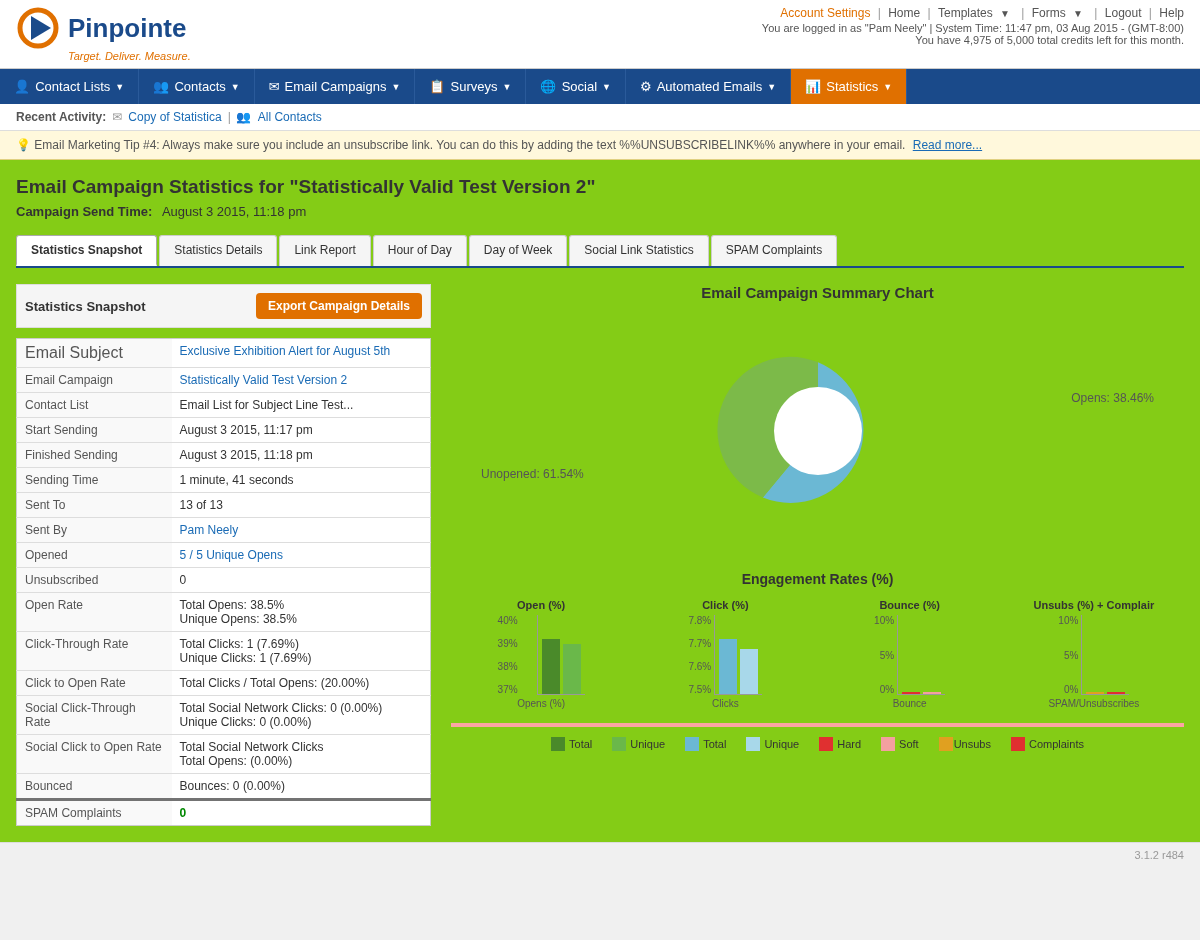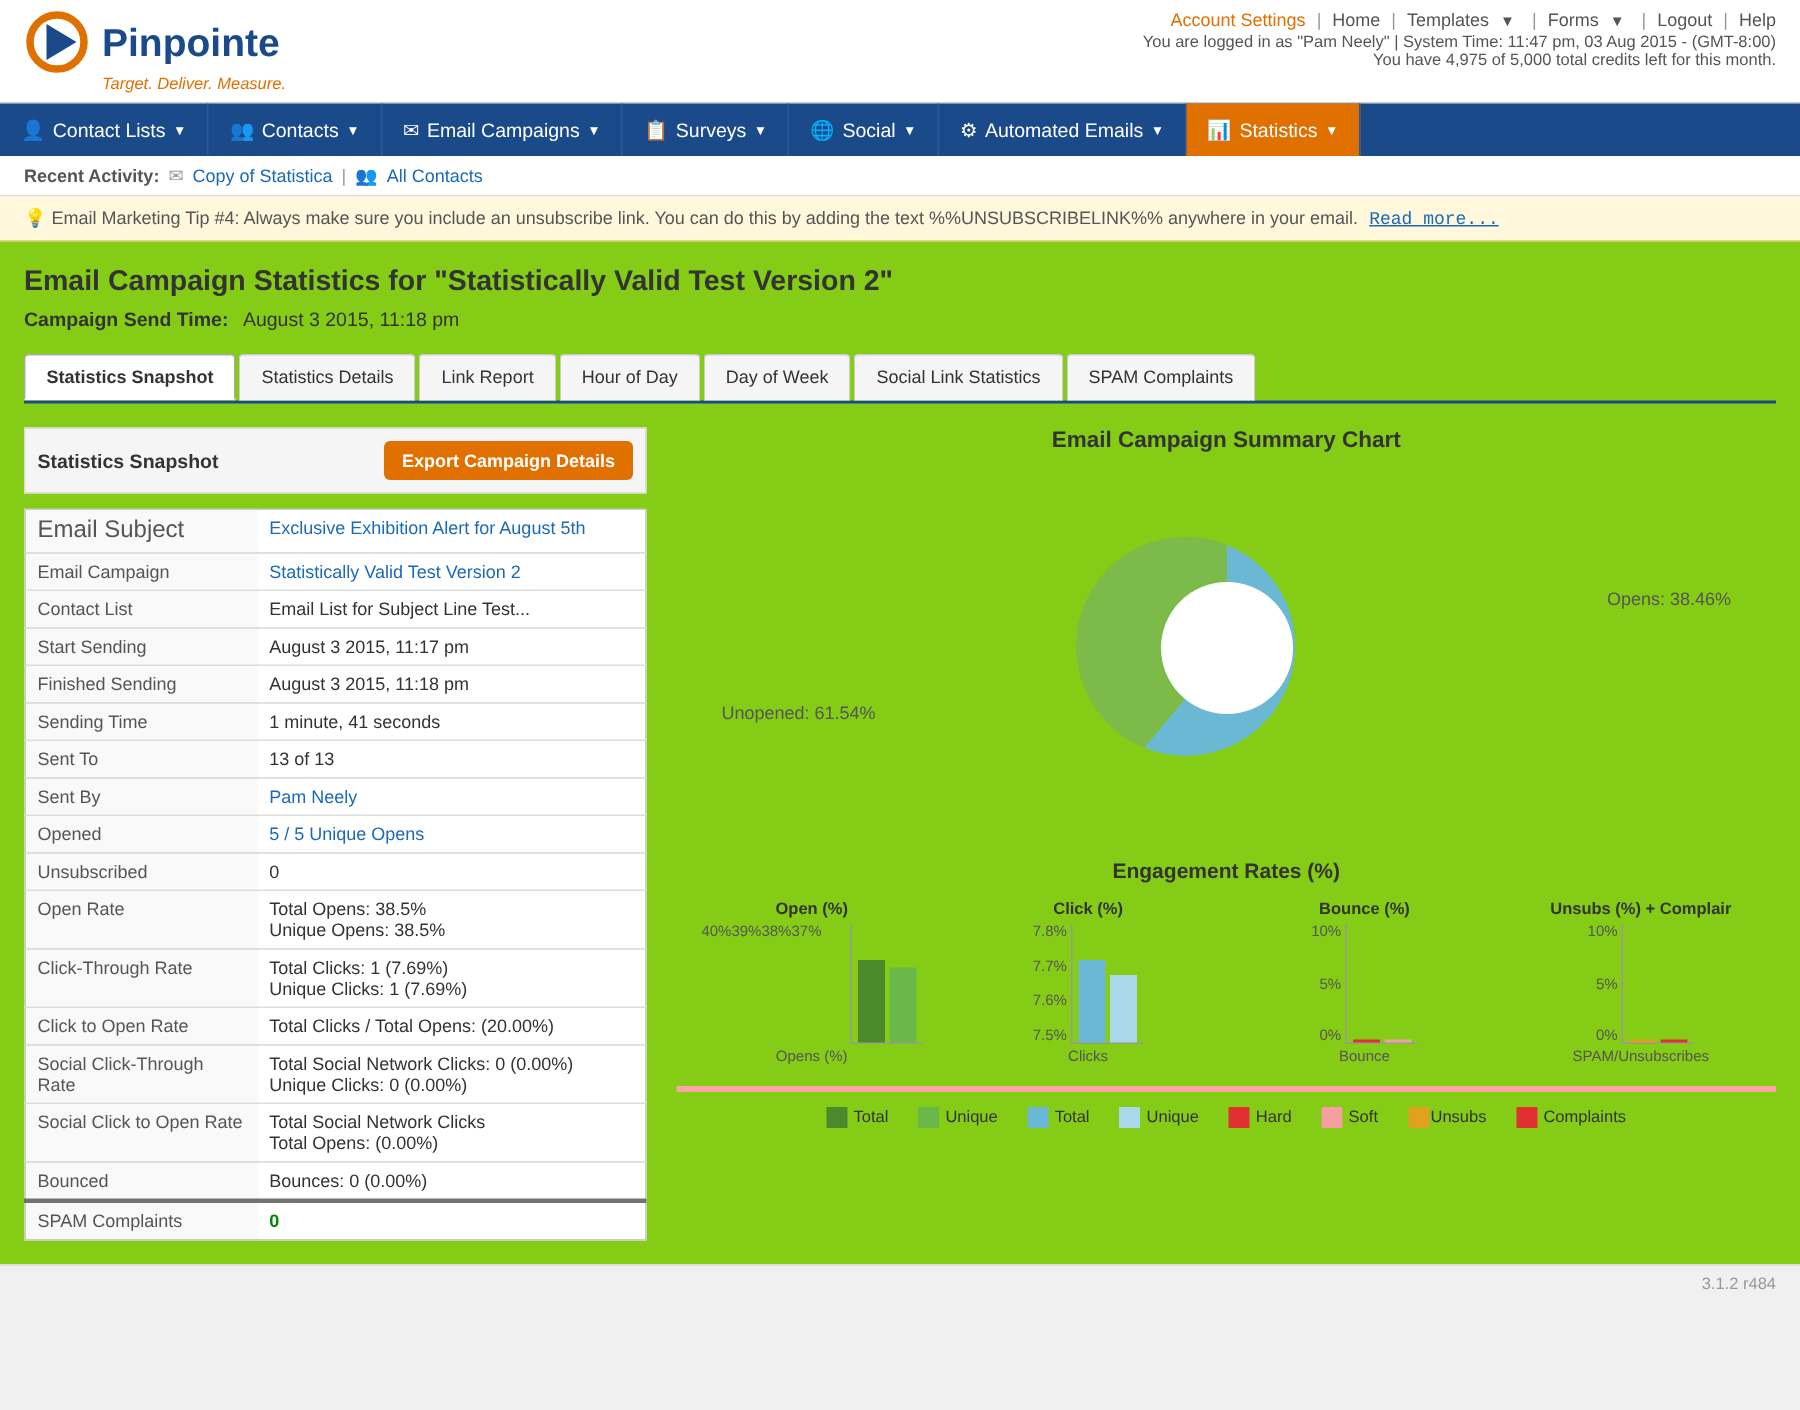--- a/index.html
+++ b/index.html
@@ -22,21 +22,21 @@
     .nav-item { display: flex; align-items: center; gap: 5px; padding: 10px 14px; color: #fff; cursor: pointer; font-size: 13px; white-space: nowrap; border-right: 1px solid #2a5a9a; }
     .nav-item.active { background: #e07000; }
 
     
     #breadcrumb-bar { background: #fff; border-bottom: 1px solid #ddd; padding: 6px 16px; display: flex; align-items: center; gap: 6px; font-size: 12px; }
     #breadcrumb-bar span { color: #555; }
     #breadcrumb-bar a { color: #1a6bb5; text-decoration: none; }
 
     
     #tip-bar { background: #fff8dc; border-bottom: 1px solid #e0d080; padding: 7px 16px; font-size: 12px; color: #555; }
-    #tip-bar a { color: #1a6bb5; font-family: Liberation Mono, monospace; }
+    #tip-bar a { color: #1a6bb5; }
 
     
     #main { background: #fff; padding: 16px; }
     #page-title { font-size: 19px; font-weight: bold; color: #333; margin-bottom: 6px; }
     #send-time { font-size: 13px; margin-bottom: 16px; }
     #send-time strong { font-weight: bold; }
 
     
     #tabs { display: flex; border-bottom: 2px solid #1a4a8a; margin-bottom: 16px; }
     .tab { padding: 7px 14px; border: 1px solid #ccc; border-bottom: none; background: #f5f5f5; cursor: pointer; font-size: 12px; margin-right: 2px; border-radius: 3px 3px 0 0; }
@@ -284,21 +284,21 @@
         </div>
       </div>
 
       <div style="font-size:14px;font-weight:bold;text-align:center;margin-bottom:12px;">Engagement Rates (%)</div>
 
       <div id="bar-charts" style="display:flex;gap:4px;justify-content:space-around;align-items:flex-end;">
 
         <div style="flex:1;display:flex;flex-direction:column;align-items:center;">
           <div style="font-size:11px;font-weight:bold;margin-bottom:4px;">Open (%)</div>
           <div style="display:flex;align-items:flex-end;gap:0;">
-            <div style="display:flex;flex-direction:row;justify-content:space-between;height:80px;text-align:right;margin-right:19px;font-size:10px;color:#555;">
+            <div style="display:flex;flex-direction:column;justify-content:space-between;height:80px;text-align:right;margin-right:19px;font-size:10px;color:#555;">
               <span>40%</span>
                 <span>39%</span>
                 <span>38%</span>
                 <span>37%</span>
             </div>
             <div style="display:flex;align-items:flex-end;gap:3px;height:80px;border-left:1px solid #999;border-bottom:1px solid #999;padding:0 4px;position:relative;">
               <div style="width:18px;background:#4a8a2a;height:55px;align-self:flex-end;"></div>
               <div style="width:18px;background:#6ab84a;height:50px;align-self:flex-end;"></div>
             </div>
           </div>

